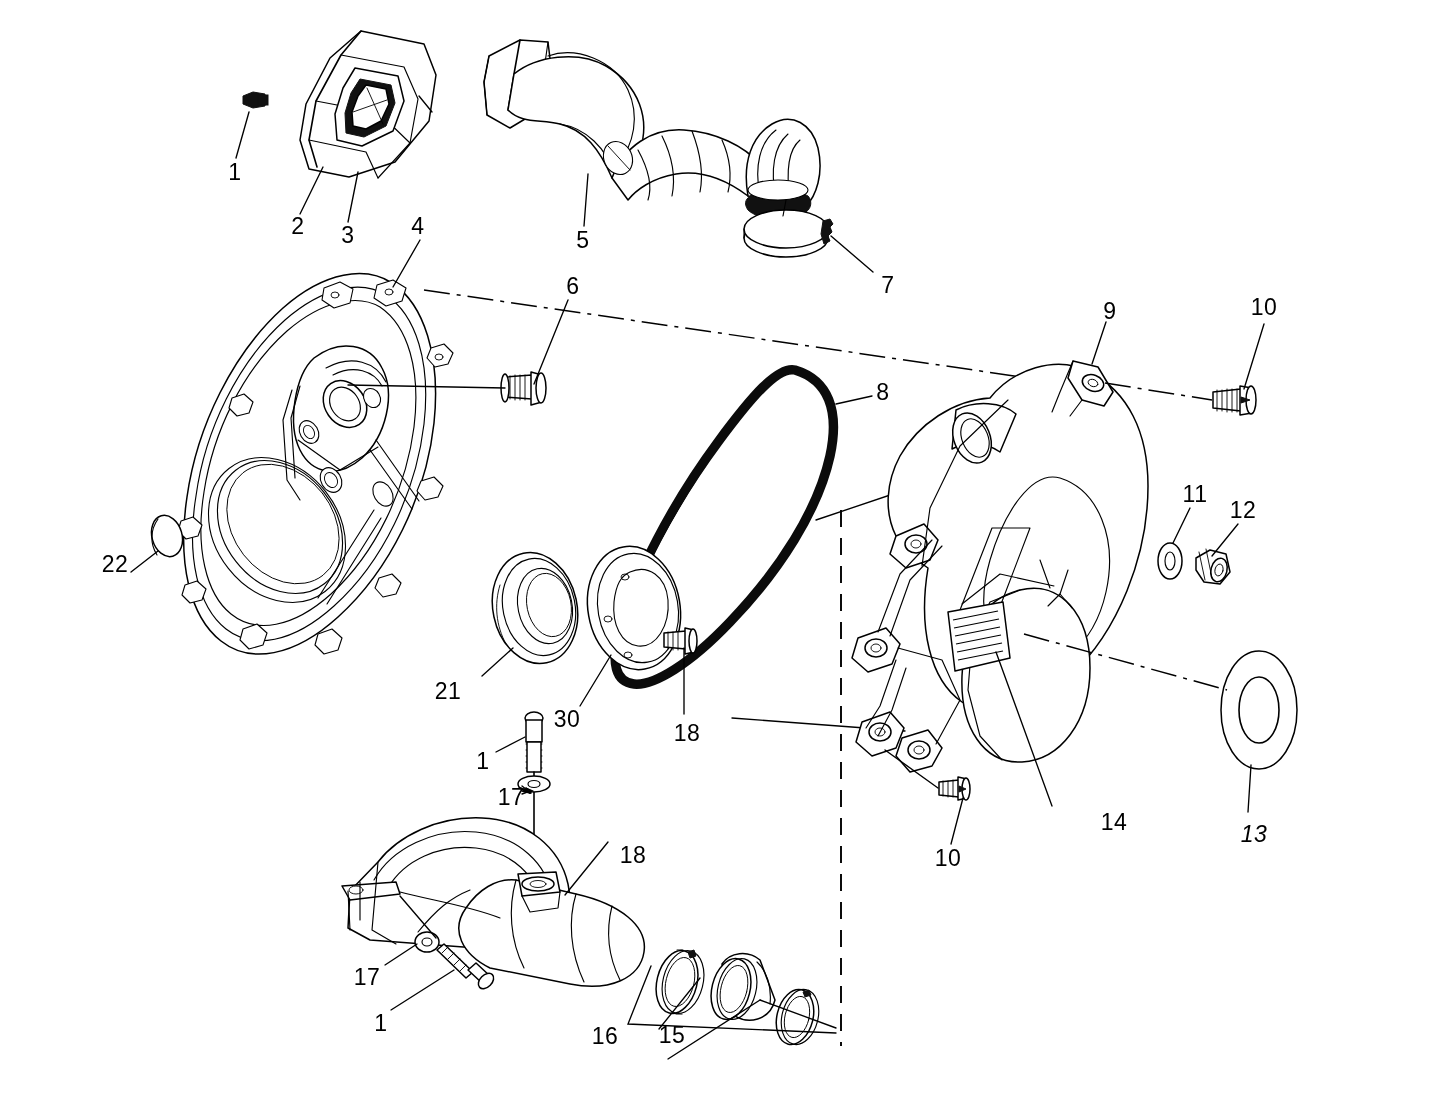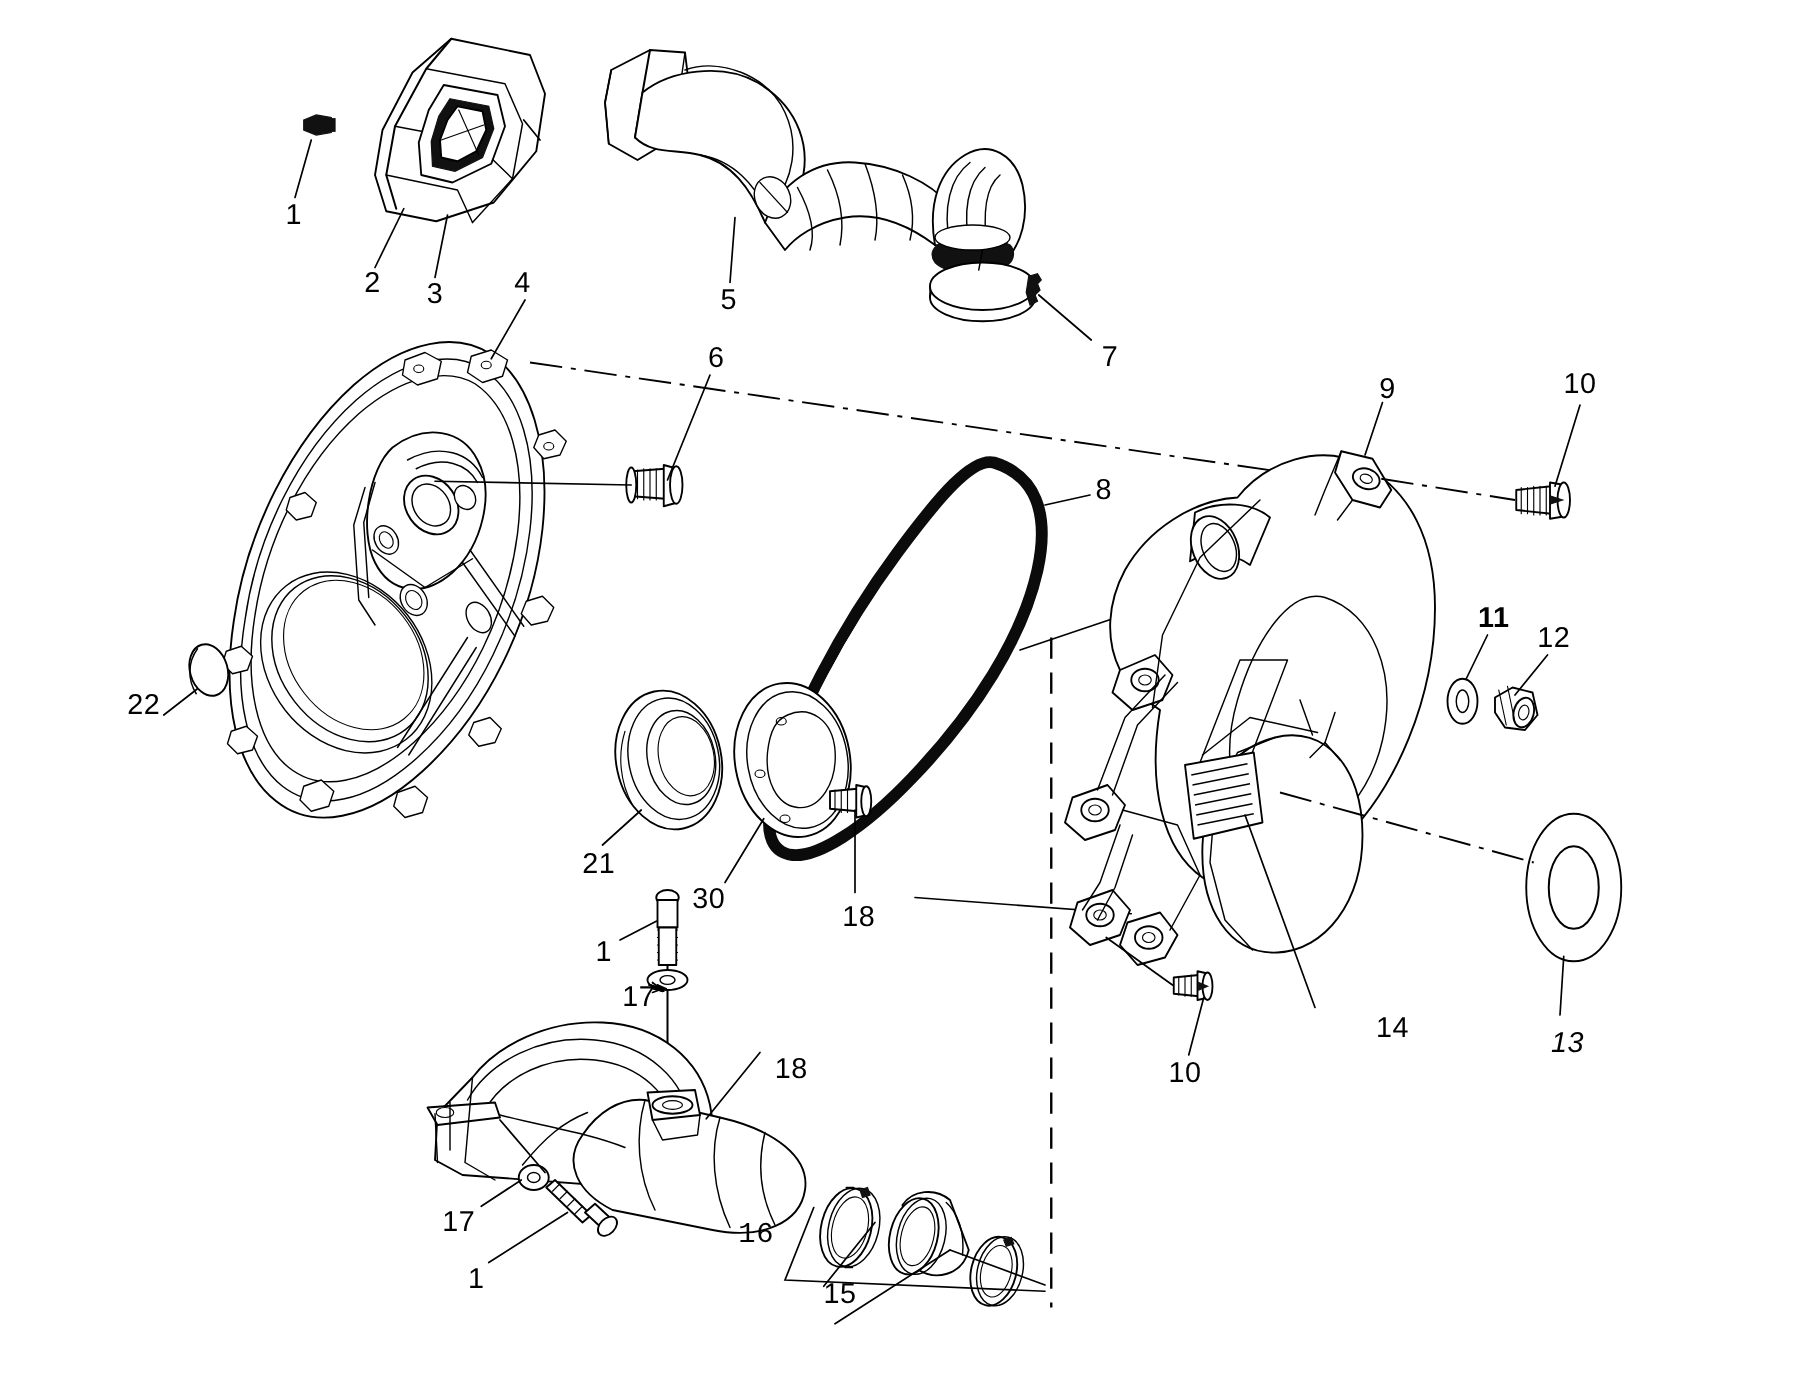--- a/index.html
+++ b/index.html
@@ -473,30 +473,30 @@
   <div class="callout" style="left:235px; top:172px;">1</div>
   <div class="callout" style="left:298px; top:226px;">2</div>
   <div class="callout" style="left:348px; top:235px;">3</div>
   <div class="callout" style="left:418px; top:226px;">4</div>
   <div class="callout" style="left:583px; top:240px;">5</div>
   <div class="callout" style="left:573px; top:286px;">6</div>
   <div class="callout" style="left:888px; top:285px;">7</div>
   <div class="callout" style="left:883px; top:392px;">8</div>
   <div class="callout" style="left:1110px; top:311px;">9</div>
   <div class="callout" style="left:1264px; top:307px;">10</div>
-  <div class="callout" style="left:1195px; top:494px;font-weight:bold;">11</div>
+  <div class="callout" style="left:1195px; top:494px;">11</div>
   <div class="callout" style="left:1243px; top:510px;">12</div>
   <div class="callout" style="left:1254px; top:834px;font-style:italic;">13</div>
   <div class="callout" style="left:1114px; top:822px;">14</div>
   <div class="callout" style="left:642px; top:1035px;margin-left:30px;">15</div>
-  <div class="callout" style="left:605px; top:988px;font-family:Liberation Mono, monospace;">16</div>
+  <div class="callout" style="left:605px; top:1036px;">16</div>
   <div class="callout" style="left:367px; top:977px;">17</div>
   <div class="callout" style="left:621px; top:855px;margin-left:12px;">18</div>
   <div class="callout" style="left:381px; top:1023px;">1</div>
   <div class="callout" style="left:511px; top:797px;">17</div>
   <div class="callout" style="left:483px; top:761px;">1</div>
   <div class="callout" style="left:567px; top:719px;">30</div>
   <div class="callout" style="left:687px; top:733px;">18</div>
-  <div class="callout" style="left:479px; top:691px;">21</div>
+  <div class="callout" style="left:448px; top:691px;">21</div>
   <div class="callout" style="left:115px; top:564px;">22</div>
   <div class="callout" style="left:948px; top:858px;">10</div>
 
 </div>
 
 </body></html>

